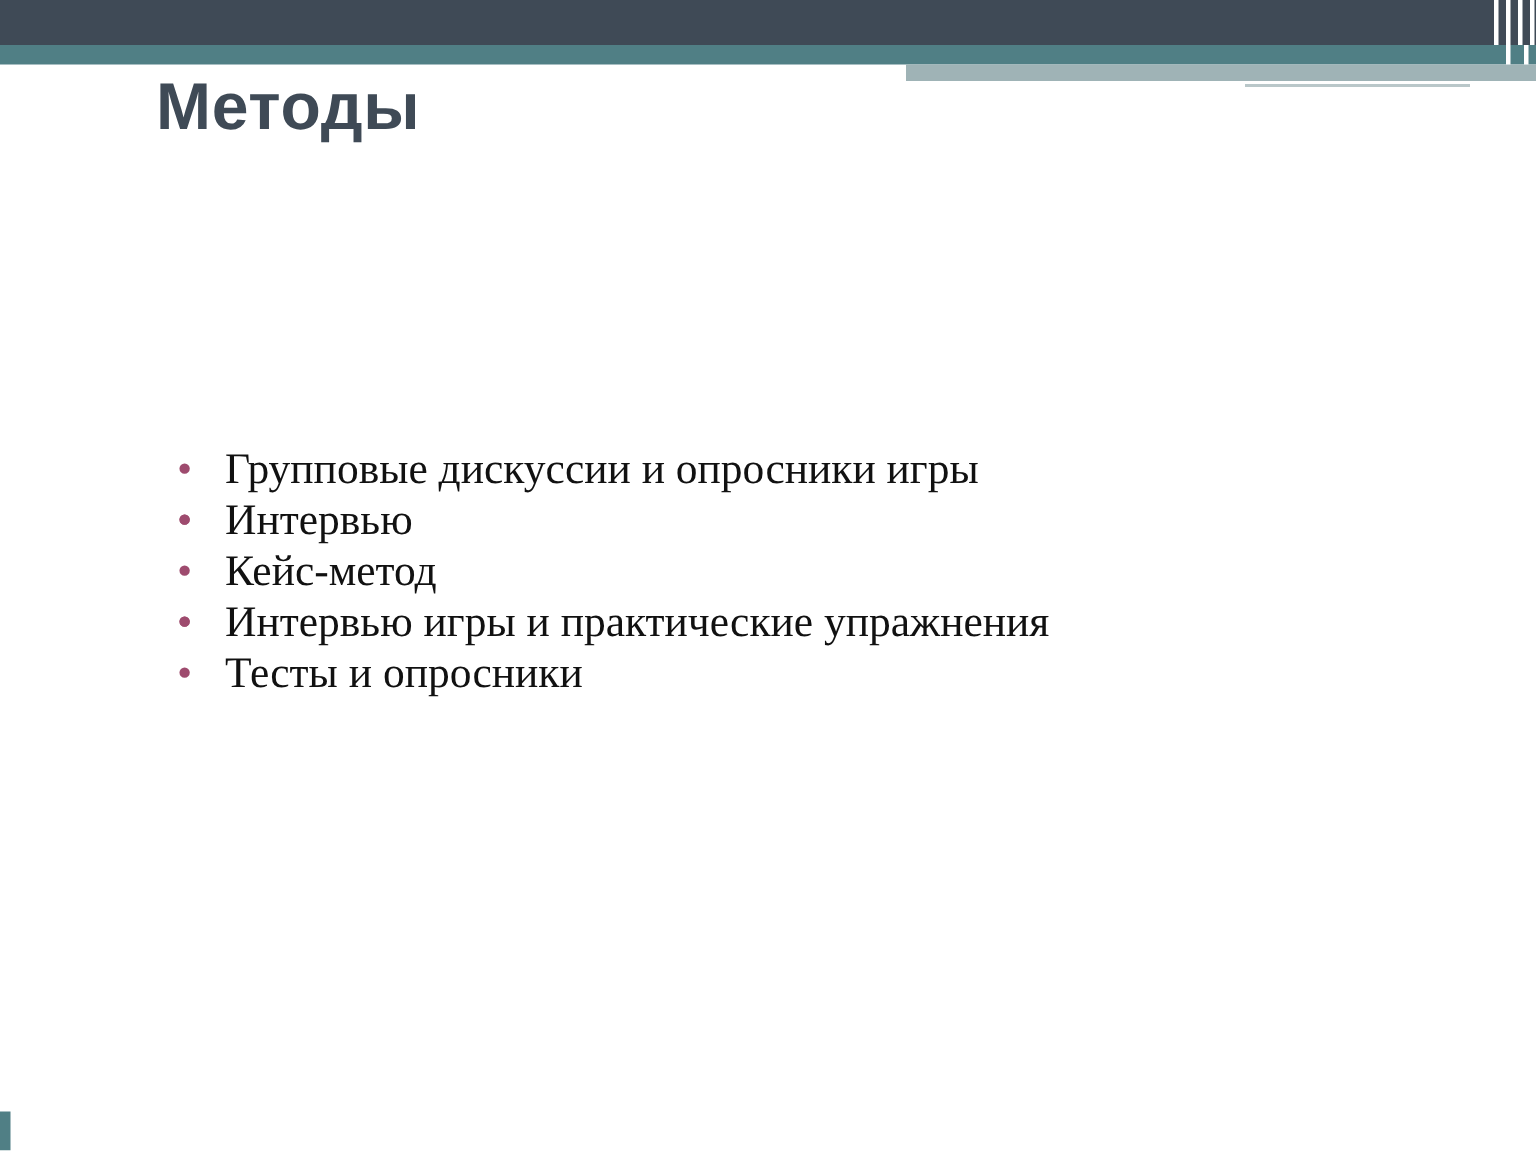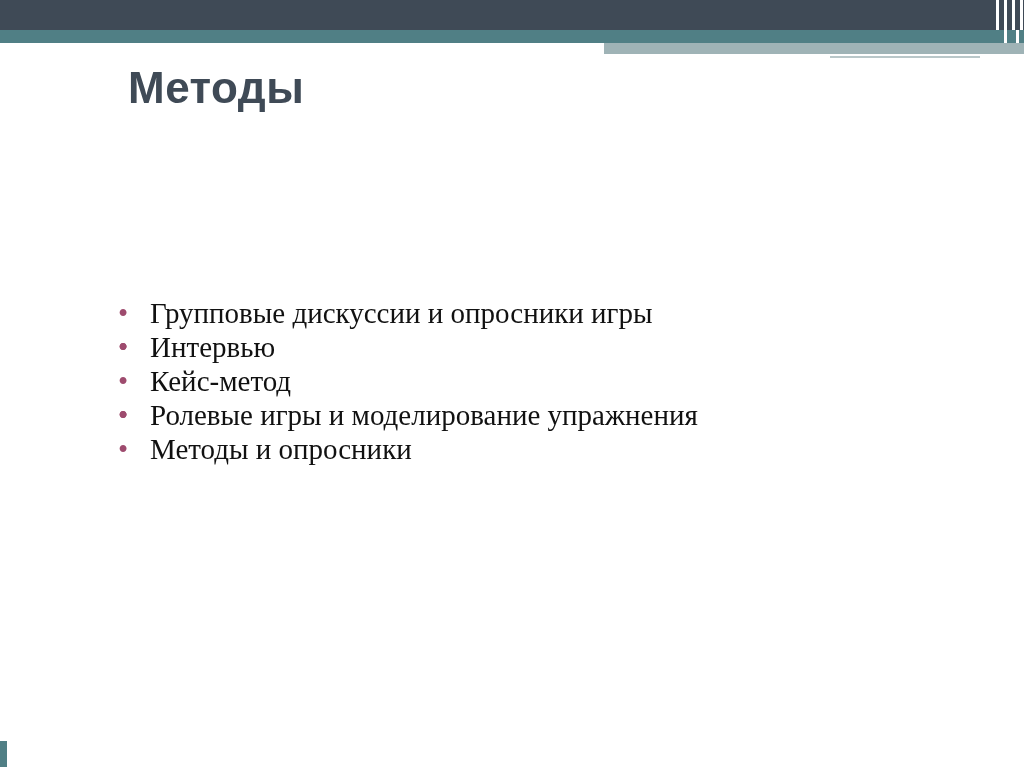--- a/index.html
+++ b/index.html
@@ -76,29 +76,28 @@
     height: 13px;
     background: #ffffff;
   }
   .tick2.s1 { left: 1004px; }
   .tick2.s2 { left: 1016px; }
 
   
   .title {
     position: absolute;
     left: 104px;
-    top: 62px;
+    top: 46px;
     font-family: "Liberation Sans", sans-serif;
     font-size: 44px;
     font-weight: 700;
     color: #3f4a56;
     letter-spacing: 0.5px;
     line-height: 1.2;
     white-space: nowrap;
-    margin-left: 24px;
   }
 
   
   .body-list {
     position: absolute;
     left: 112px;
     top: 296px;
     width: 820px;
     margin: 0;
     padding: 0;
@@ -166,23 +165,23 @@
     </li>
     <li>
       <span class="bullet">•</span>
       <span>Кейс-метод</span>
     </li>
     <li>
       <span class="bullet">•</span>
     </li>
     <li>
       <span class="bullet">•</span>
-      <span>Ролевые игры и моделирование упражнения</span>
+      <span>Интервью игры и практические упражнения</span>
     </li>
     <li>
       <span class="bullet">•</span>
-      <span>Методы и опросники</span>
+      <span>Тесты и опросники</span>
     </li>
   </ul>
 
   <div class="corner-mark"></div>
 
 </div>
 
 </body></html>

